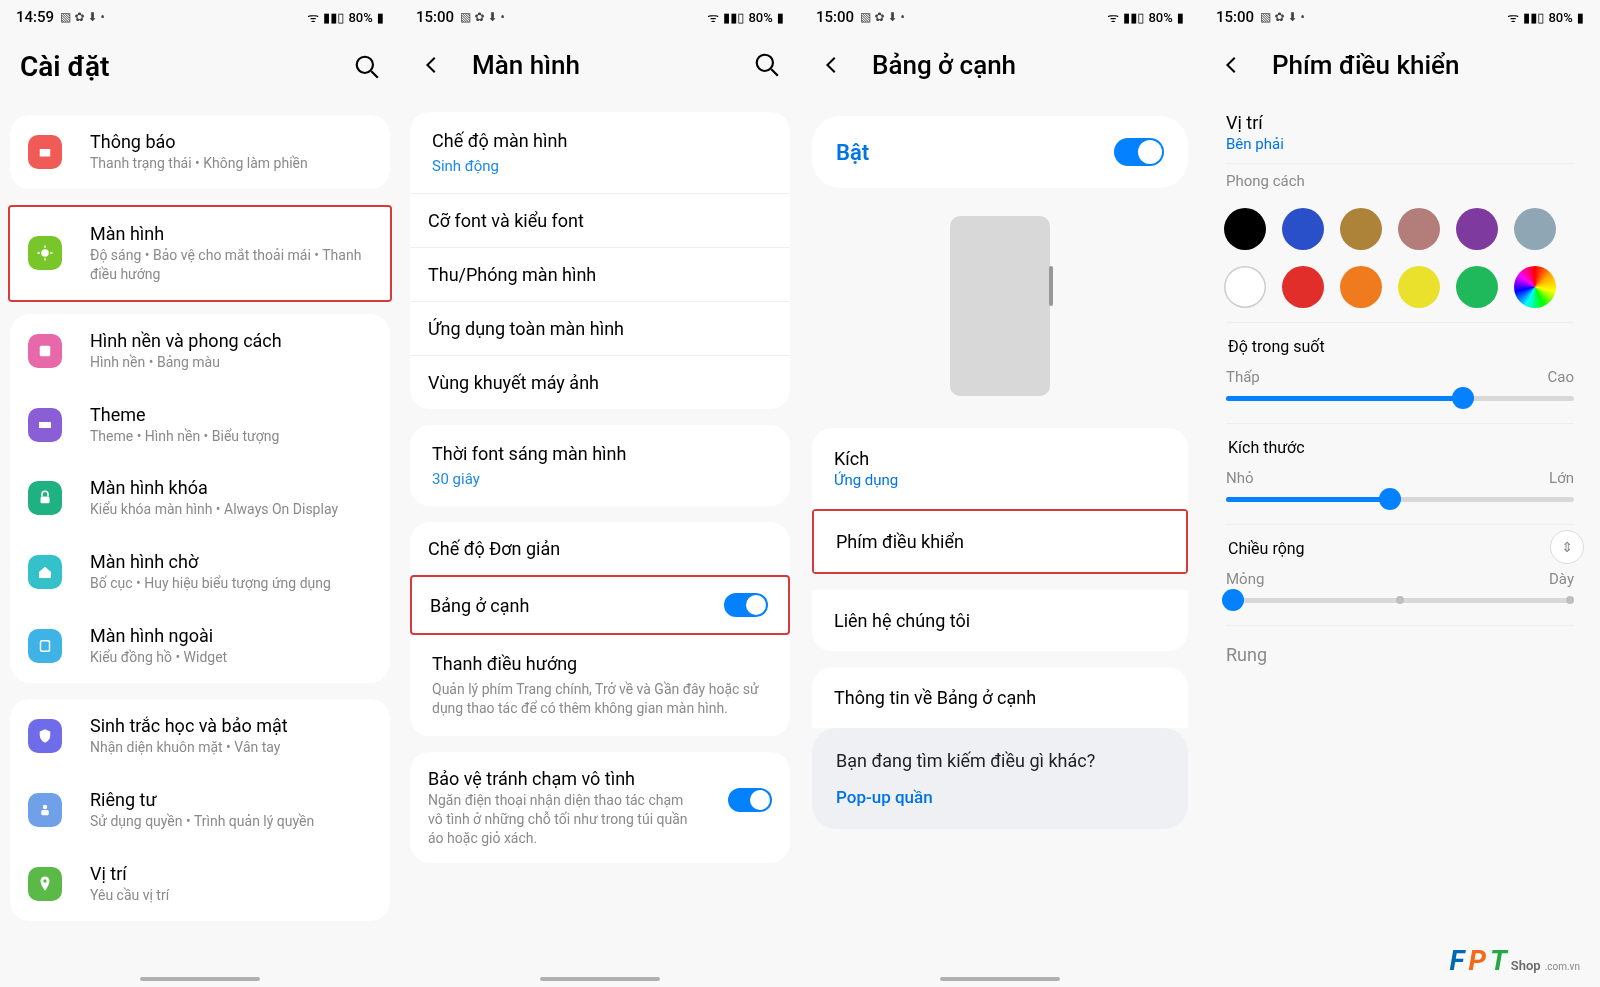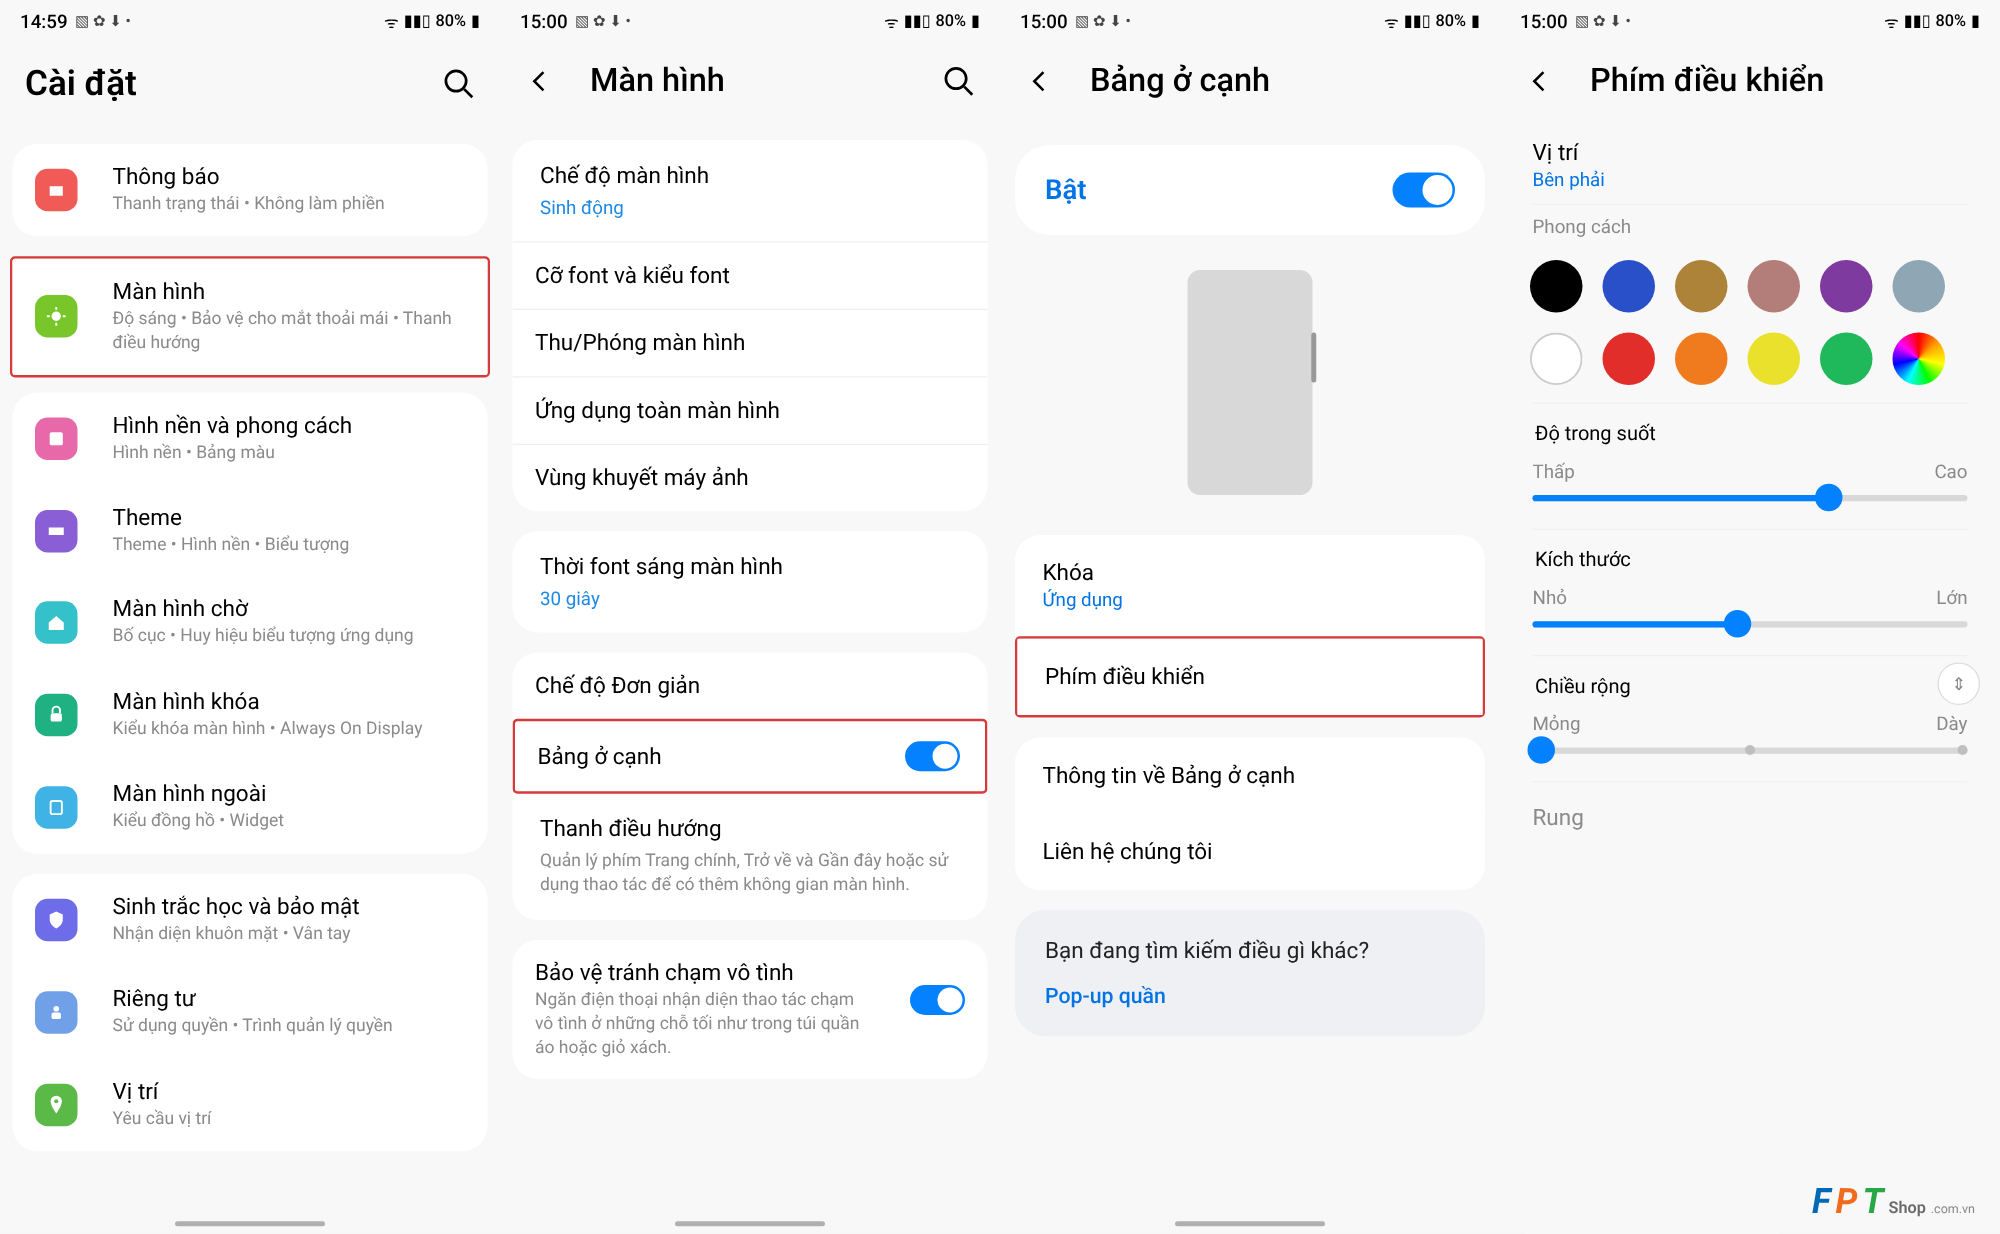--- a/index.html
+++ b/index.html
@@ -299,40 +299,40 @@
             <svg width="18" height="18" viewBox="0 0 24 24" fill="#fff">
               <rect x="4" y="8" width="16" height="8"></rect>
             </svg>
           </div>
         <div class="setting-text">
           <div class="setting-title">Theme</div>
           <div class="setting-sub">Theme  •  Hình nền  •  Biểu tượng</div>
         </div>
       </div>
       <div class="setting-row">
+        <div class="setting-icon" style="background:#1fb181">
+            <svg width="18" height="18" viewBox="0 0 24 24" fill="#fff">
+              <rect x="6" y="10" width="12" height="9" rx="2"></rect>
+              <path d="M8 10V7a4 4 0 018 0v3" fill="none" stroke="#fff" stroke-width="2"></path>
+            </svg>
+          </div>
+        <div class="setting-text">
+          <div class="setting-title">Màn hình khóa</div>
+          <div class="setting-sub">Kiểu khóa màn hình  •  Always On Display</div>
+        </div>
+      </div>
+      <div class="setting-row">
         <div class="setting-icon" style="background:#35c1c9">
             <svg width="18" height="18" viewBox="0 0 24 24" fill="#fff">
               <path d="M4 12l8-7 8 7v8H4z"></path>
             </svg>
           </div>
         <div class="setting-text">
           <div class="setting-title">Màn hình chờ</div>
           <div class="setting-sub">Bố cục  •  Huy hiệu biểu tượng ứng dụng</div>
-        </div>
-      </div>
-      <div class="setting-row">
-        <div class="setting-icon" style="background:#1fb181">
-            <svg width="18" height="18" viewBox="0 0 24 24" fill="#fff">
-              <rect x="6" y="10" width="12" height="9" rx="2"></rect>
-              <path d="M8 10V7a4 4 0 018 0v3" fill="none" stroke="#fff" stroke-width="2"></path>
-            </svg>
-          </div>
-        <div class="setting-text">
-          <div class="setting-title">Màn hình khóa</div>
-          <div class="setting-sub">Kiểu khóa màn hình  •  Always On Display</div>
         </div>
       </div>
       <div class="setting-row">
         <div class="setting-icon" style="background:#3fb2e6">
             <svg width="18" height="18" viewBox="0 0 24 24" fill="none" stroke="#fff" stroke-width="2">
               <rect x="6" y="5" width="12" height="14" rx="2"></rect>
             </svg>
           </div>
         <div class="setting-text">
           <div class="setting-title">Màn hình ngoài</div>
@@ -506,36 +506,36 @@
         </div>
     </div>
 
     <div class="preview-box">
       <div class="phone-preview">
           <div class="edge-tab"></div>
         </div>
     </div>
 
     <div class="plain-row first-round">
-      <div class="plain-title">Khóa</div>
+      <div class="plain-title">Kích</div>
       <div class="plain-sub">Ứng dụng</div>
     </div>
     <div style="margin:0 12px">
         <div class="highlight-red2">
       <div style="background:#fff;padding:20px 22px">
         <div class="plain-title">Phím điều khiển</div>
       </div>
     </div>
       </div>
     <div style="height:16px"></div>
+    <div class="plain-row last-round">
+      <div class="plain-title">Liên hệ chúng tôi</div>
+    </div>
     <div class="plain-row first-round">
       <div class="plain-title">Thông tin về Bảng ở cạnh</div>
-    </div>
-    <div class="plain-row last-round">
-      <div class="plain-title">Liên hệ chúng tôi</div>
     </div>
 
     <div class="suggest-box">
       <div class="suggest-title">Bạn đang tìm kiếm điều gì khác?</div>
       <div class="suggest-link">Pop-up quần</div>
     </div>
   </div>
   <div class="homebar"></div>
 </div>
 

